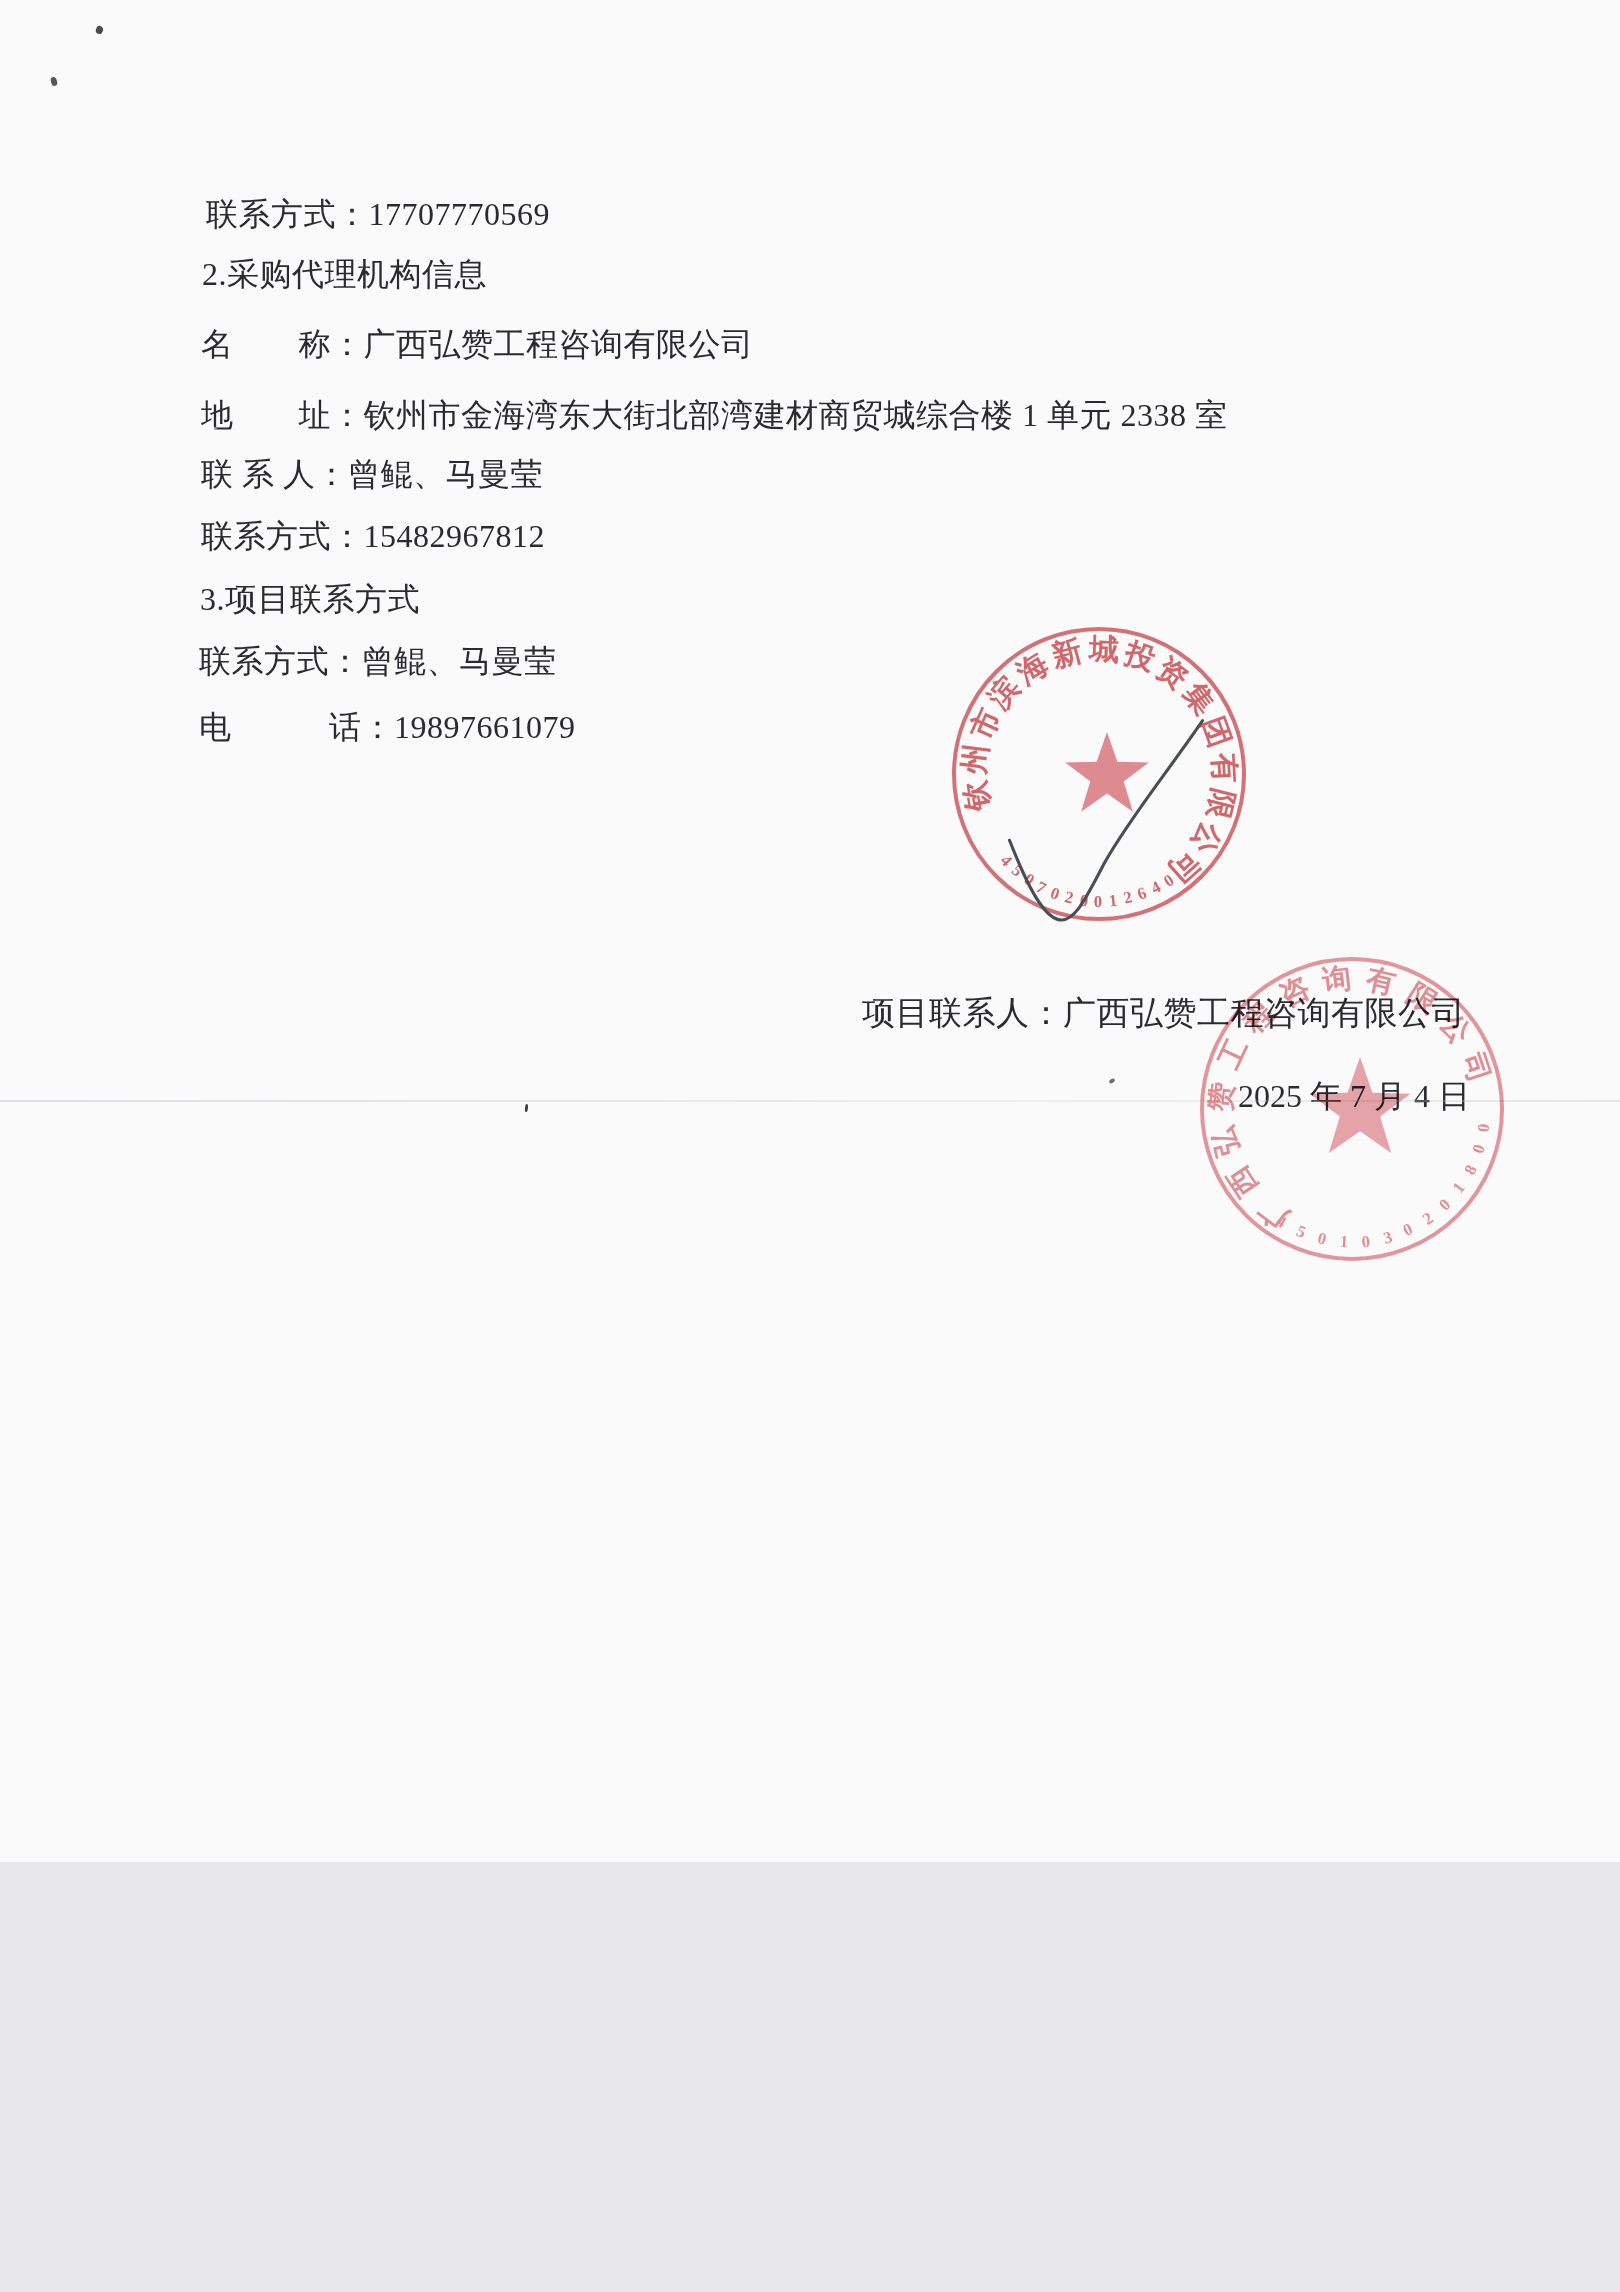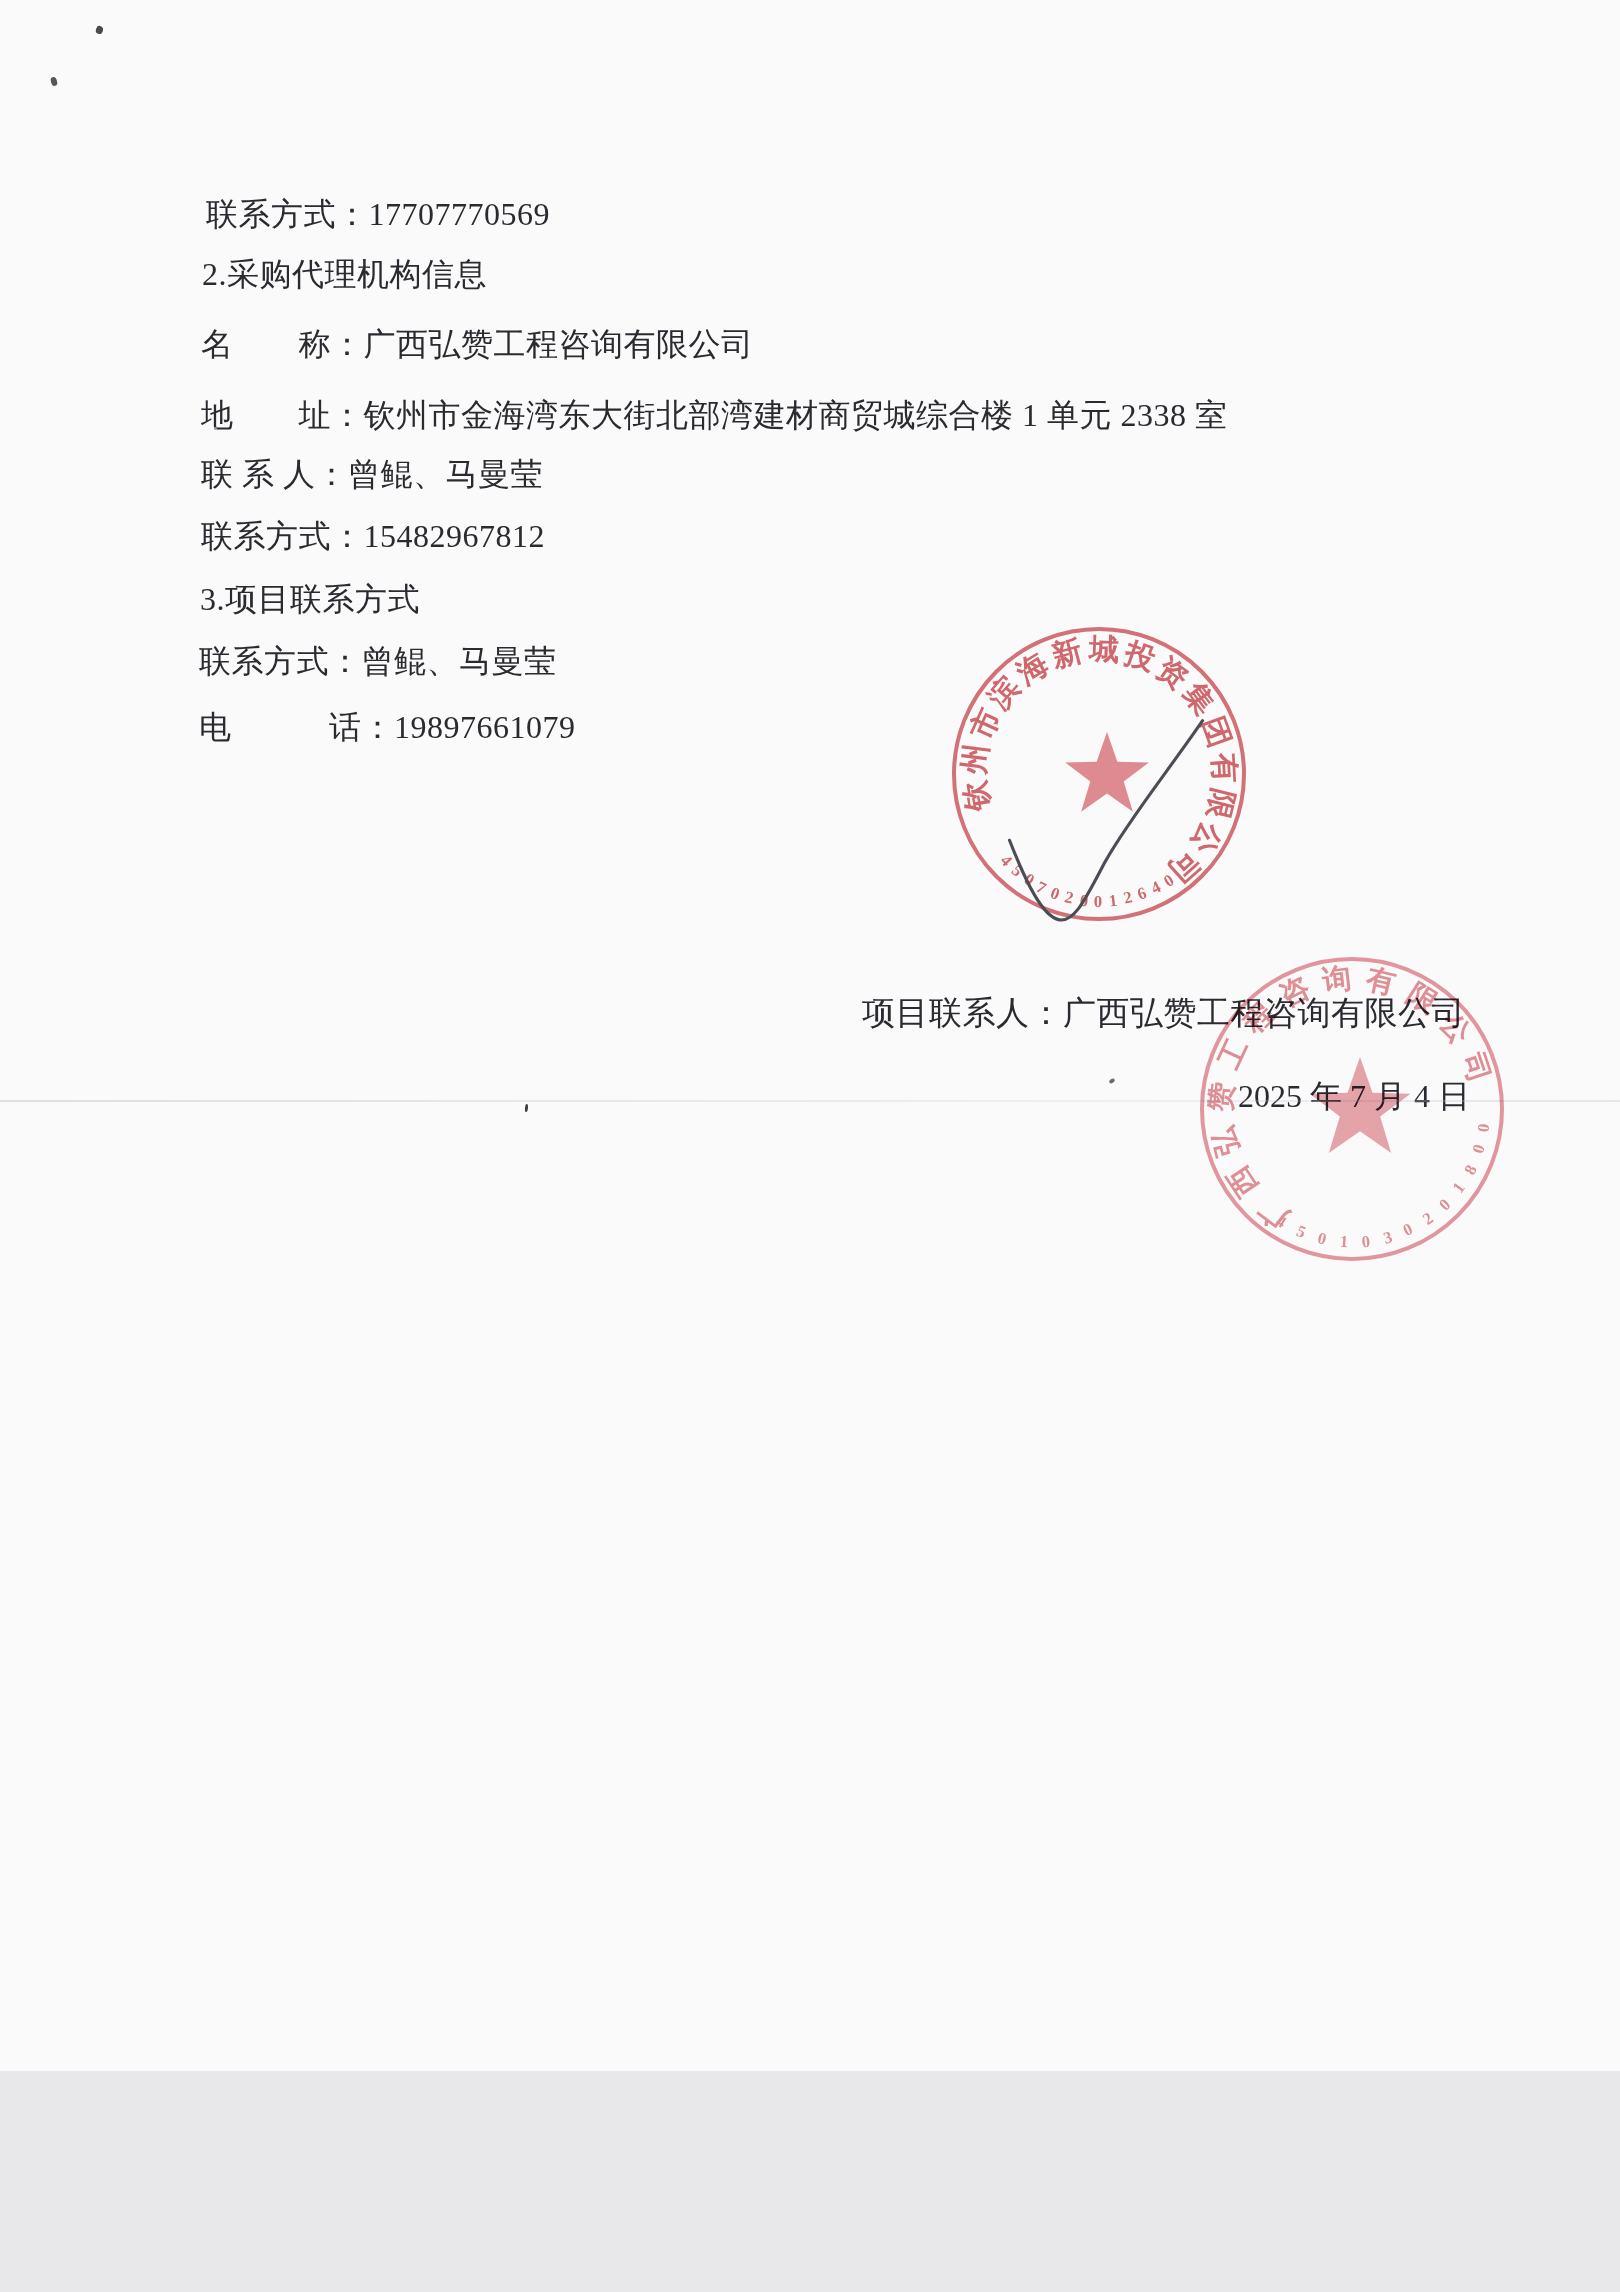--- a/index.html
+++ b/index.html
@@ -1,18 +1,18 @@
 <!DOCTYPE html>
 <html><head>
 <meta charset="utf-8">
 <style>
   html,body{margin:0;padding:0;background:#e8e8ea;}
   #page{
     position:relative;
-    width:1620px;height:2071px;
+    width:1620px;height:1862px;
     margin:0 auto;
     background:#fafafb;
     overflow:hidden;
     font-family:"Liberation Serif","DejaVu Serif",serif;
     color:#2a2a30;
   }
   .tl{
     position:absolute;
     font-size:32px;
     line-height:39px;

